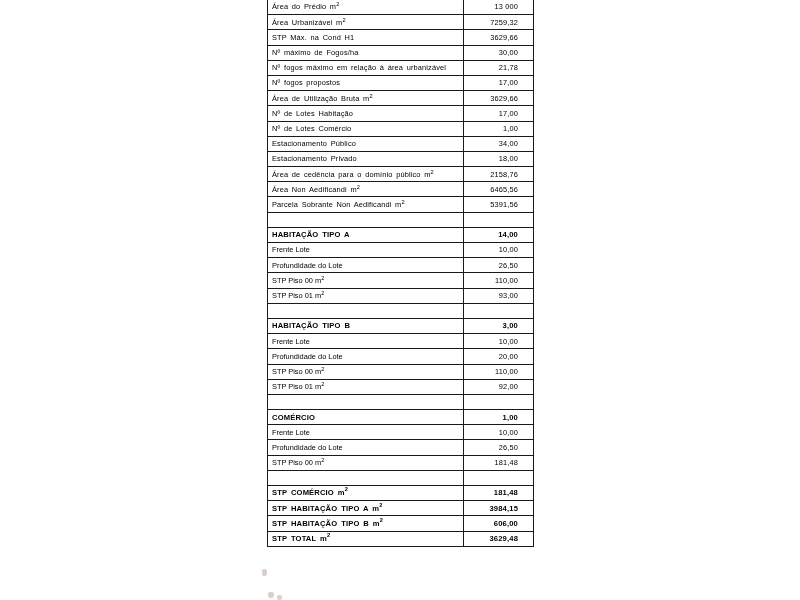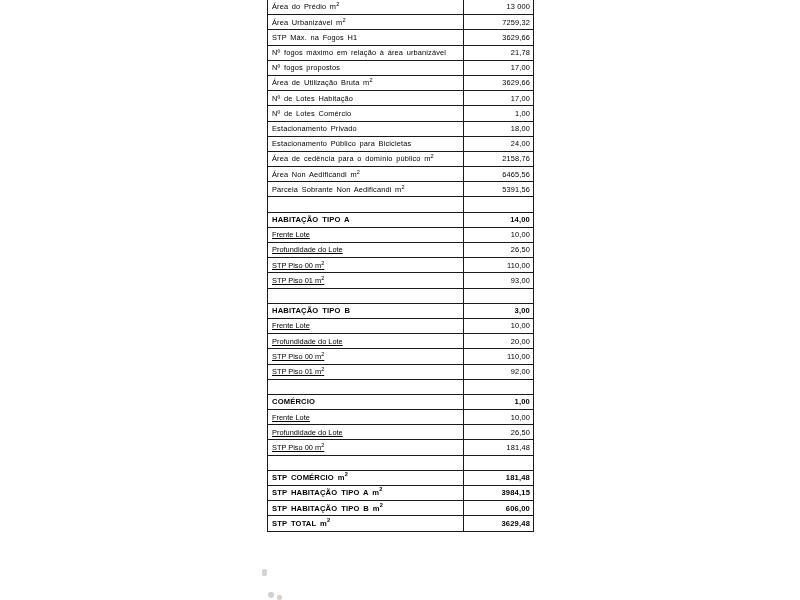--- a/index.html
+++ b/index.html
@@ -48,32 +48,32 @@
     white-space: nowrap;
     overflow: hidden;
     vertical-align: middle;
   }
   table.areas td.label {
     text-align: left;
     border-right-color: #1a1a1a;
   }
   table.areas td.value {
     text-align: right;
-    padding-right: 3px;
+    padding-right: 15px;
   }
   
   tr.bold td {
     font-weight: bold;
     font-size: 7.6px;
     word-spacing: 1.6px;
     margin-left: 43px;
   }
   
   tr.spaced td.label { word-spacing: 1.4px; }
-  tr.tight td.label { word-spacing: 0px; letter-spacing: 0px; text-decoration: underline; }
+  tr.tight td.label { word-spacing: 0px; letter-spacing: 0px; }
   tr.blank td { height: 15.2px; }
   .sup {
     font-size: 5.6px;
     vertical-align: super;
     line-height: 0;
   }
   
   .speckle {
     position: absolute;
     background: #b9a9a0;
@@ -95,22 +95,26 @@
       <tbody id="table-body">
           <tr class="spaced">
             <td class="label">Área do Prédio m<span class="sup">2</span></td>
             <td class="value">13 000</td>
           </tr>
           <tr class="spaced">
             <td class="label">Área Urbanizável m<span class="sup">2</span></td>
             <td class="value">7259,32</td>
           </tr>
           <tr class="spaced">
-            <td class="label">STP Máx. na Fogos H1</td>
+            <td class="label">STP Máx. na Cond H1</td>
             <td class="value">3629,66</td>
+          </tr>
+          <tr class="spaced">
+            <td class="label">Nº máximo de Fogos/ha</td>
+            <td class="value">30,00</td>
           </tr>
           <tr class="spaced">
             <td class="label">Nº fogos máximo em relação à área urbanizável</td>
             <td class="value">21,78</td>
           </tr>
           <tr class="spaced">
             <td class="label">Nº fogos propostos</td>
             <td class="value">17,00</td>
           </tr>
           <tr class="spaced">
@@ -119,26 +123,26 @@
           </tr>
           <tr class="spaced">
             <td class="label">Nº de Lotes Habitação</td>
             <td class="value">17,00</td>
           </tr>
           <tr class="spaced">
             <td class="label">Nº de Lotes Comércio</td>
             <td class="value">1,00</td>
           </tr>
           <tr class="spaced">
+            <td class="label">Estacionamento Público</td>
+            <td class="value">34,00</td>
+          </tr>
+          <tr class="spaced">
             <td class="label">Estacionamento Privado</td>
             <td class="value">18,00</td>
-          </tr>
-          <tr class="spaced">
-            <td class="label">Estacionamento Público para Bicicletas</td>
-            <td class="value">24,00</td>
           </tr>
           <tr class="spaced">
             <td class="label">Área de cedência para o domínio público m<span class="sup">2</span></td>
             <td class="value">2158,76</td>
           </tr>
           <tr class="spaced">
             <td class="label">Área Non Aedificandi m<span class="sup">2</span></td>
             <td class="value">6465,56</td>
           </tr>
           <tr class="spaced">

